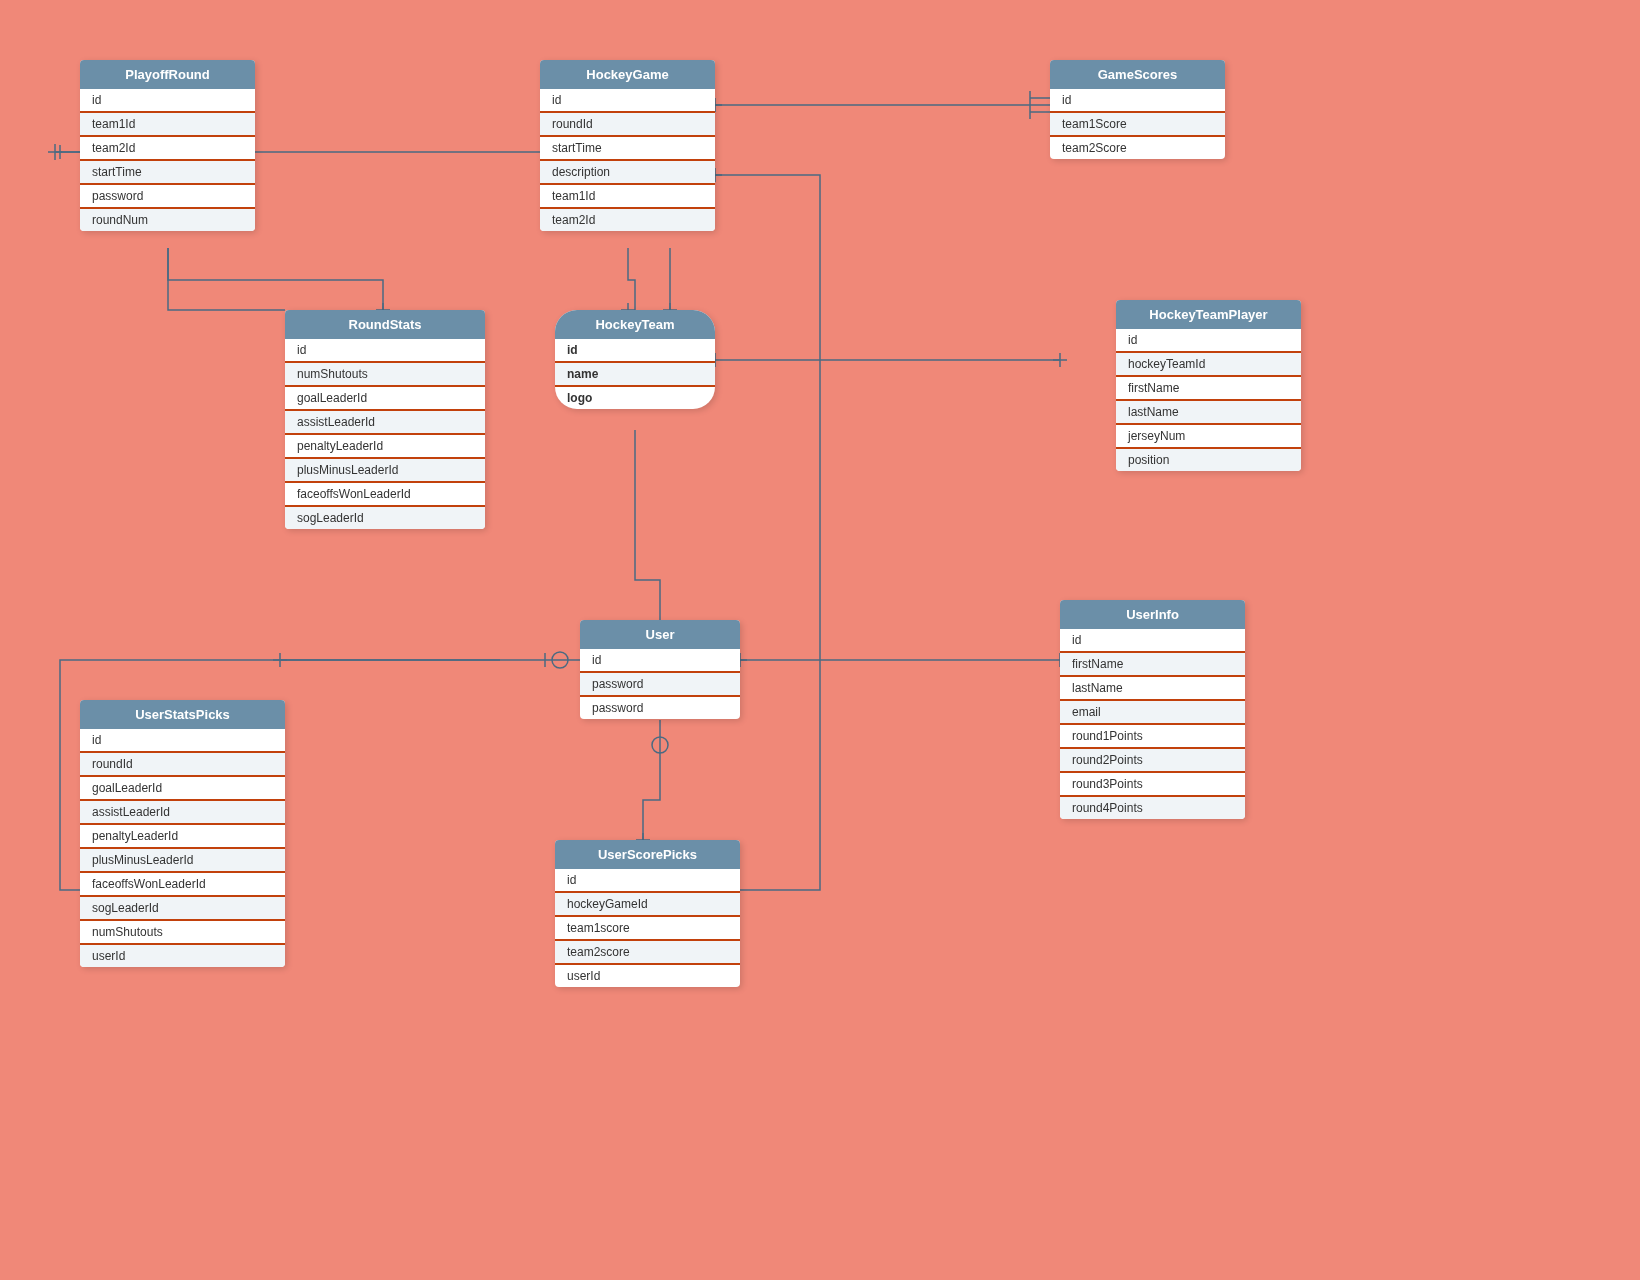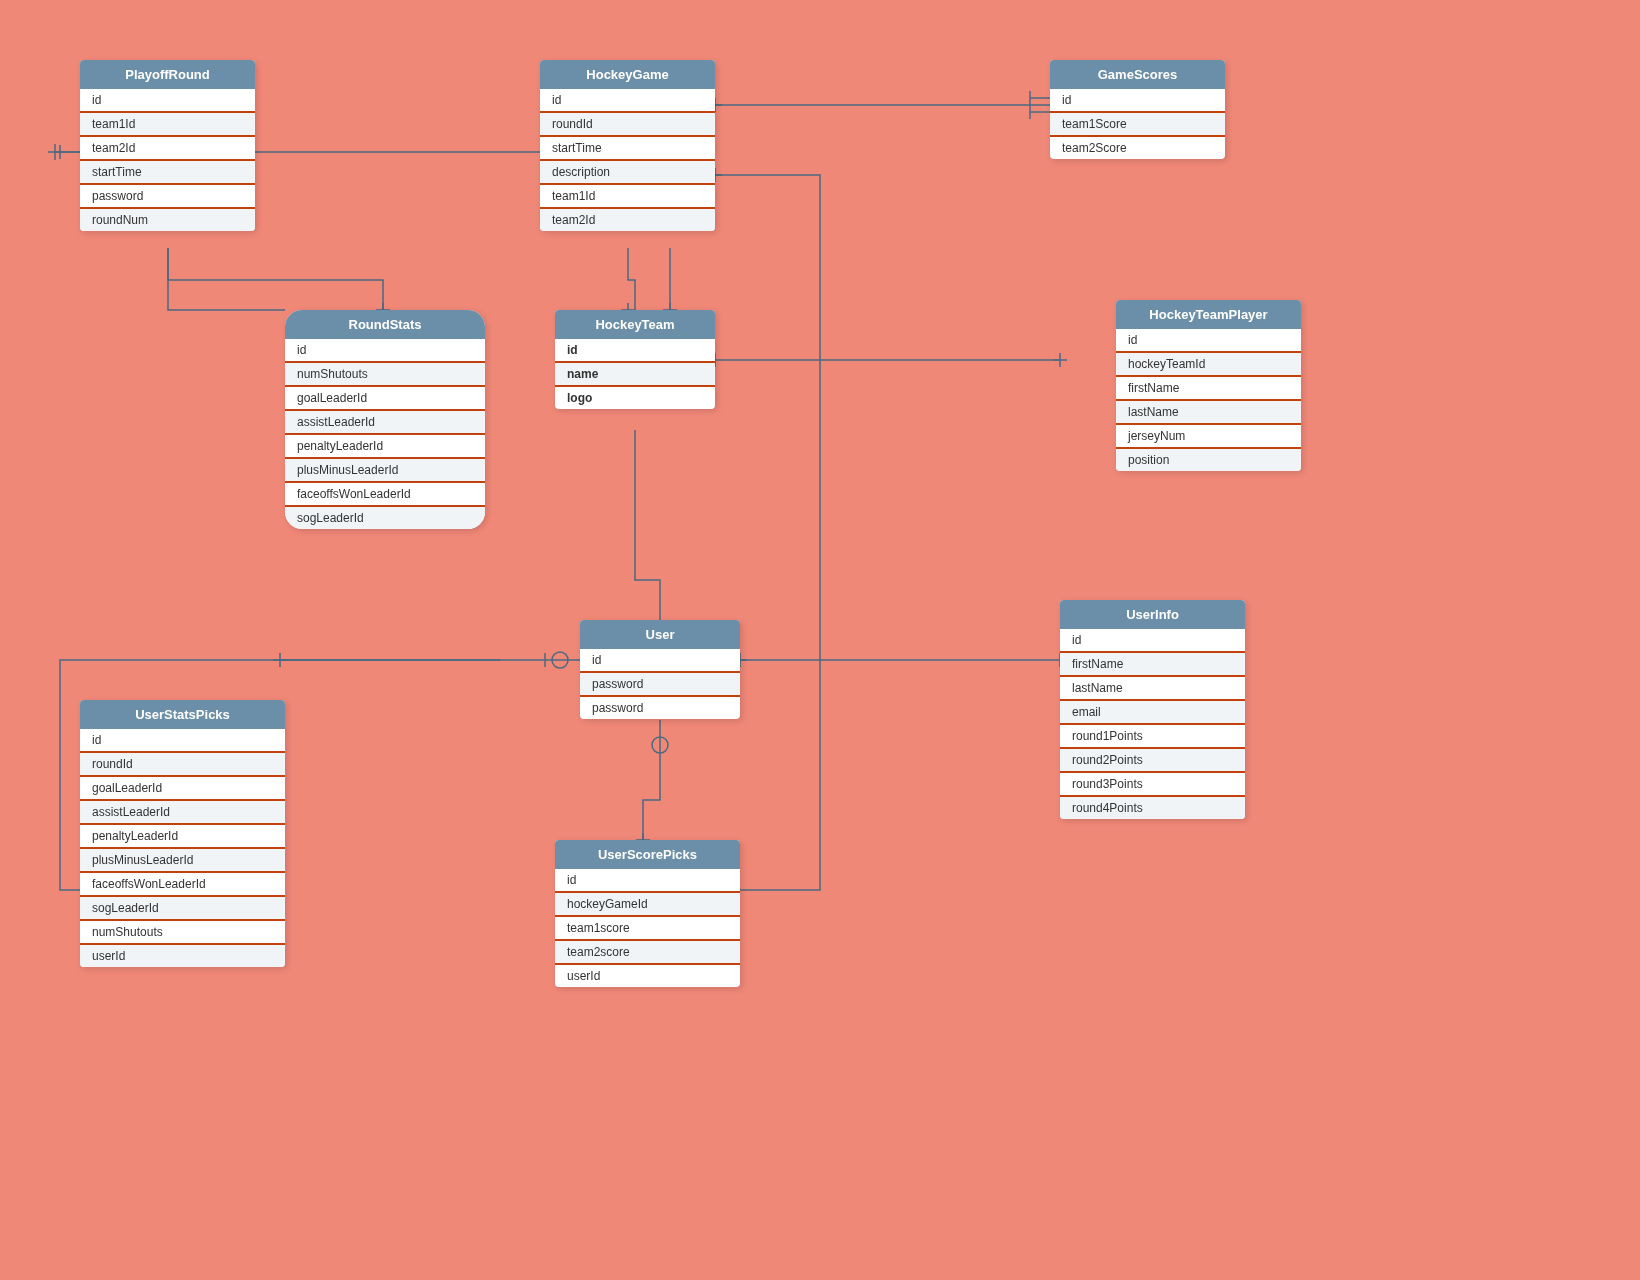--- a/index.html
+++ b/index.html
@@ -165,33 +165,33 @@
     <div class="entity-row alt">team2Id</div>
   </div>
 
   <div class="entity" style="left:1050px;top:60px;width:175px;">
     <div class="entity-header">GameScores</div>
     <div class="entity-row">id</div>
     <div class="entity-row alt">team1Score</div>
     <div class="entity-row">team2Score</div>
   </div>
 
-  <div class="entity" style="left:285px;top:310px;width:200px;border-radius:17px;">
+  <div class="entity" style="left:285px;top:310px;width:200px;">
     <div class="entity-header">RoundStats</div>
     <div class="entity-row">id</div>
     <div class="entity-row alt">numShutouts</div>
     <div class="entity-row">goalLeaderId</div>
     <div class="entity-row alt">assistLeaderId</div>
     <div class="entity-row">penaltyLeaderId</div>
     <div class="entity-row alt">plusMinusLeaderId</div>
     <div class="entity-row">faceoffsWonLeaderId</div>
     <div class="entity-row alt">sogLeaderId</div>
   </div>
 
-  <div class="entity" style="left:555px;top:310px;width:160px;">
+  <div class="entity" style="left:555px;top:310px;width:160px;border-radius:22px;">
     <div class="entity-header">HockeyTeam</div>
     <div class="entity-row bold-text">id</div>
     <div class="entity-row alt bold-text">name</div>
     <div class="entity-row bold-text">logo</div>
   </div>
 
   <div class="entity" style="left:1116px;top:300px;width:185px;">
     <div class="entity-header">HockeyTeamPlayer</div>
     <div class="entity-row">id</div>
     <div class="entity-row alt">hockeyTeamId</div>

